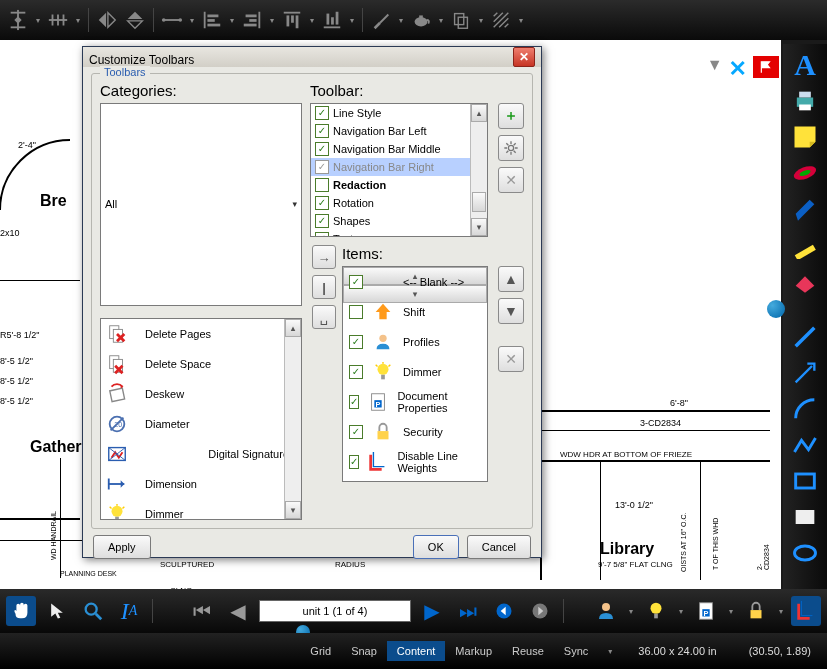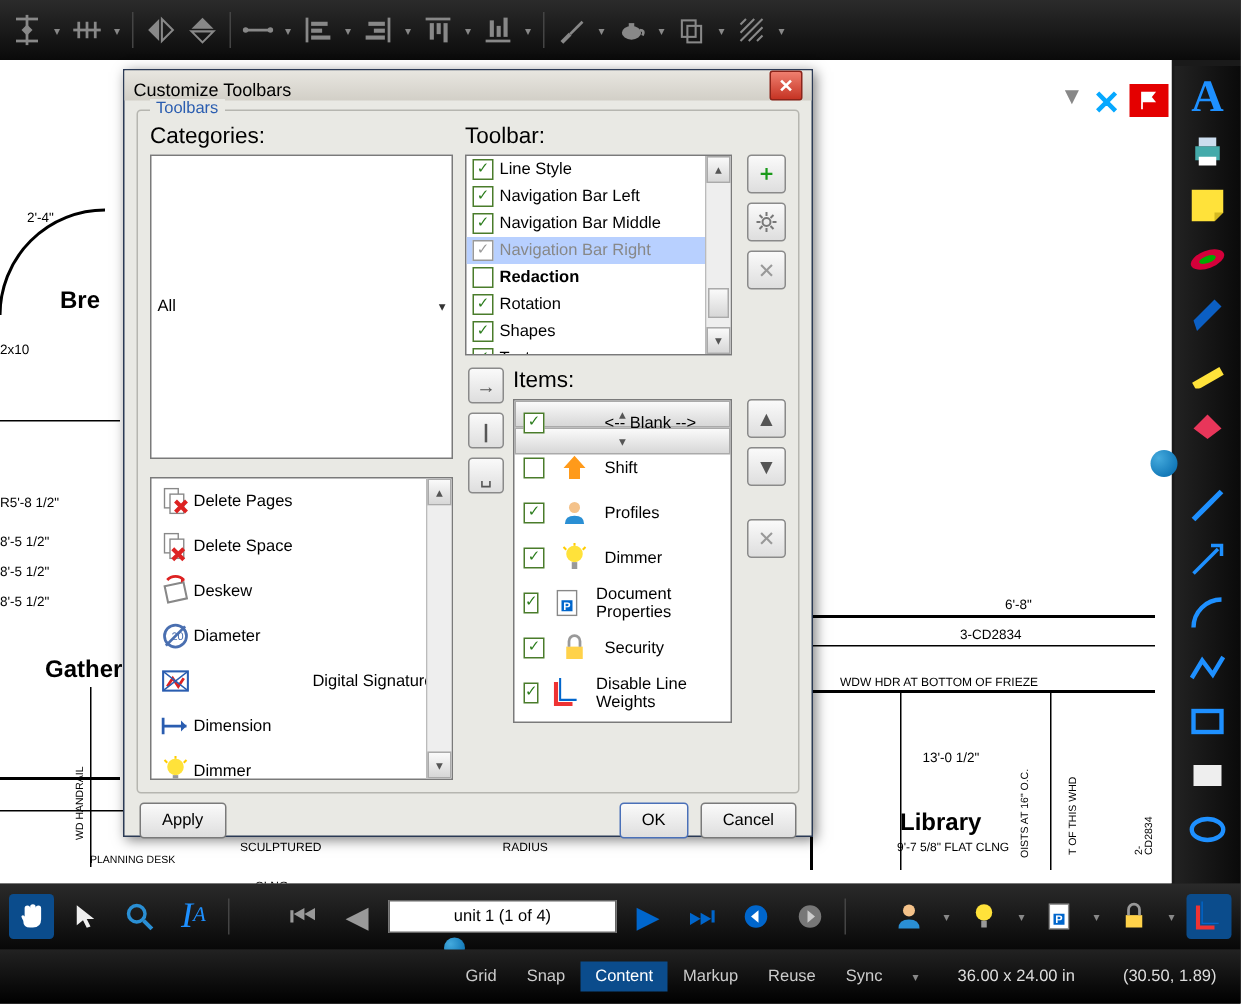--- a/index.html
+++ b/index.html
@@ -48,21 +48,21 @@
 .label{font-size:15px}
 .select{height:20px;border:1px solid #7a7a7a;background:#fff;flex:1;display:flex;align-items:center;padding:0 4px;justify-content:space-between}
 .select .arr{font-size:9px;color:#333}
 .cols{display:flex;gap:8px}
 .col-left{flex:0 0 202px;display:flex;flex-direction:column}
 .col-right{flex:1;display:flex;flex-direction:column}
 .listbox{border:1px solid #7a7a7a;background:#fff;position:relative;overflow:hidden}
 .listbox .scroll{position:absolute;right:0;top:0;width:16px;bottom:0;background:#e3e3e3;border-left:1px solid #bbb;display:flex;flex-direction:column}
 .sbtn{height:16px;display:flex;align-items:center;justify-content:center;background:linear-gradient(#fafafa,#d7d7d7);border:1px solid #aaa;font-size:9px;color:#555;cursor:pointer}
 .strack{flex:1;background:#eee}
-.cmd-item{display:flex;align-items:center;gap:0;height:30px;padding:0 4px;cursor:pointer}
+.cmd-item{display:flex;align-items:center;gap:16px;height:30px;padding:0 4px;cursor:pointer}
 .cmd-ico{width:24px;height:24px;display:flex;align-items:center;justify-content:center}
 .cmd-ico svg{width:22px;height:22px}
 .tb-item{display:flex;align-items:center;gap:4px;height:18px;padding:0 4px;font-size:11px;cursor:pointer}
 .tb-item.sel{background:#b8d0ff}
 .tb-item.dim{color:#888}
 .chk{width:12px;height:12px;border:1px solid #4a7c2b;background:#fff;display:flex;align-items:center;justify-content:center;font-size:10px;color:#2a7c1b;line-height:1}
 .chk.off{color:transparent}
 .chk.gray{border-color:#999;color:#999}
 .sidebtns{display:flex;flex-direction:column;gap:6px;margin-left:4px}
 .sqbtn{width:24px;height:24px;border:1px solid #8a8a8a;background:linear-gradient(#fafafa,#dedede);border-radius:3px;display:flex;align-items:center;justify-content:center;font-size:14px;color:#555;cursor:pointer}

